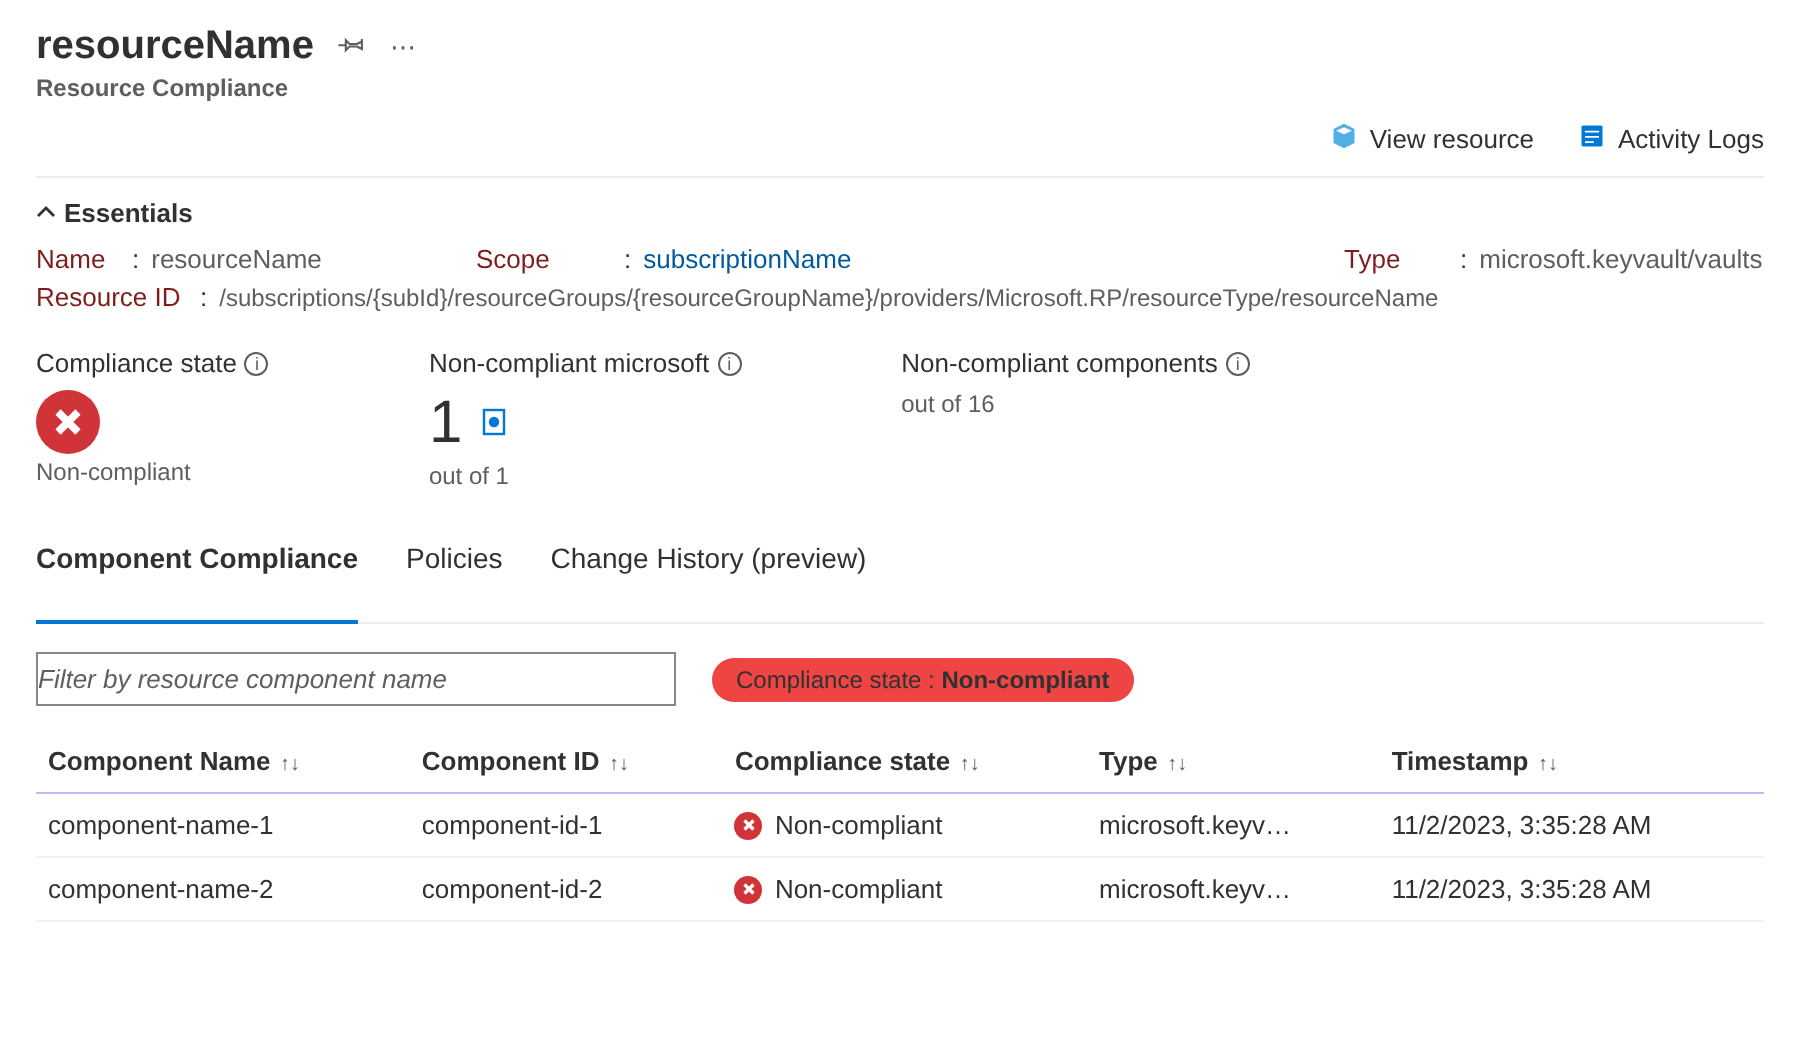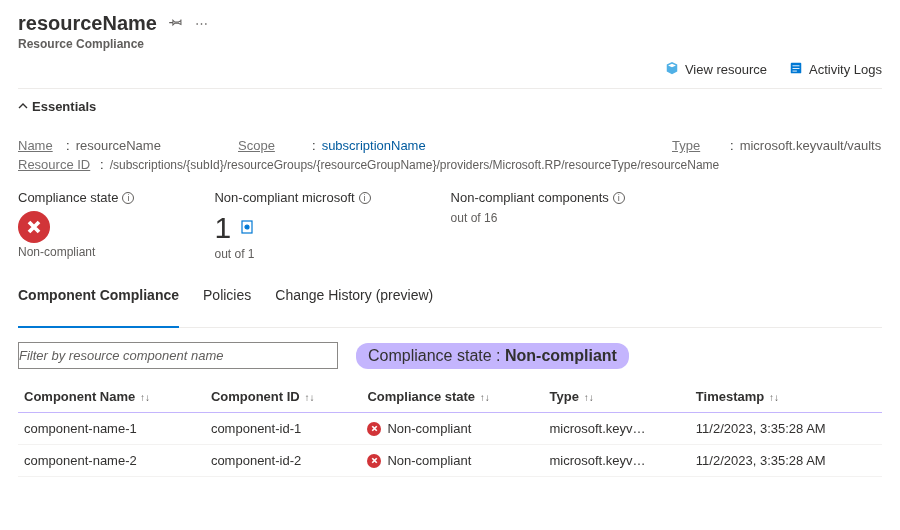--- a/index.html
+++ b/index.html
@@ -12,24 +12,24 @@
     width: 900px;
   }
   .header { display: flex; align-items: center; gap: 12px; }
   .title { font-size: 20px; font-weight: 600; }
   .subtitle { font-size: 12px; color: #605e5c; margin-top: 2px; margin-bottom: 10px; font-weight: bold; }
   .pin-icon, .more-icon { color: #605e5c; cursor: pointer; }
   .toolbar { display: flex; gap: 22px; align-items: center; margin-bottom: 10px; justify-content: flex-end; }
   .toolbar-item { display: flex; align-items: center; gap: 6px; color: #323130; cursor: pointer; font-size: 13px; }
   .toolbar-item svg { width: 14px; height: 14px; }
   hr.sep { border: none; border-top: 1px solid #edebe9; margin: 4px 0 10px; }
-  .essentials-header { display: flex; align-items: center; gap: 4px; font-weight: 600; font-size: 13px; cursor: pointer; margin-bottom: 24px; }
+  .essentials-header { display: flex; align-items: center; gap: 4px; font-weight: 600; font-size: 13px; cursor: pointer; margin-bottom: 8px; }
   .essentials-grid { display: flex; flex-wrap: wrap; gap: 4px 10px; font-size: 13px; margin-bottom: 18px; }
   .ess-row { display: flex; align-items: baseline; }
-  .ess-label { min-width: 46px; color: #737373; text-decoration: underline; }
+  .ess-label { min-width: 46px; color: #7f1d1d; }
   .ess-label.wide { min-width: 80px; }
   .ess-value { color: #605e5c; }
   .ess-link { color: #005a9e; cursor: pointer; }
   .colon { margin: 0 6px 0 2px; color: #323130; }
   .stats { display: flex; gap: 80px; margin: 8px 0 20px; }
   .stat-block { }
   .stat-title { font-size: 13px; color: #323130; display: flex; align-items: center; gap: 4px; margin-bottom: 6px; }
   .info-icon { width: 12px; height: 12px; border: 1px solid #605e5c; border-radius: 50%; display: inline-flex; align-items: center; justify-content: center; font-size: 9px; color: #605e5c; }
   .big-x { width: 32px; height: 32px; background: #d13438; border-radius: 50%; display: flex; align-items: center; justify-content: center; }
   .big-x svg { width: 20px; height: 20px; stroke: #fff; stroke-width: 3; }
@@ -37,21 +37,21 @@
   .stat-num { font-size: 30px; font-weight: 300; color: #323130; }
   .stat-icon { width: 16px; height: 16px; }
   .stat-sub { font-size: 12px; color: #605e5c; margin-top: 2px; }
   .tabs { display: flex; gap: 24px; border-bottom: 1px solid #edebe9; margin-bottom: 14px; }
   .tab { padding: 6px 0 24px; font-size: 14px; color: #323130; cursor: pointer; position: relative; }
   .tab.active { font-weight: 600; }
   .tab.active::after { content: ""; position: absolute; left: 0; right: 0; bottom: -1px; height: 2px; background: #0078d4; }
   .filters { display: flex; gap: 18px; align-items: center; margin-bottom: 12px; }
   .filter-input { width: 320px; padding: 5px 0; border: 1px solid #8a8886; font-size: 13px; font-style: italic; color: #605e5c; }
   .filter-input::placeholder { font-style: italic; color: #605e5c; }
-  .pill { background: #c4b5fd; border-radius: 12px; padding: 4px 12px; font-size: 16px; color: #323130; cursor: pointer; }
+  .pill { background: #ef4444; border-radius: 12px; padding: 4px 12px; font-size: 12px; color: #323130; cursor: pointer; }
   .pill b { font-weight: 600; }
   table { width: 100%; border-collapse: collapse; font-size: 13px; }
   th { text-align: left; font-weight: 600; padding: 8px 6px; border-bottom: 1px solid #c4b5fd; white-space: nowrap; }
   th .sort { font-size: 10px; color: #605e5c; margin-left: 2px; }
   td { padding: 8px 6px; border-bottom: 1px solid #f3f2f1; color: #323130; white-space: nowrap; }
   .nc-cell { display: flex; align-items: center; gap: 6px; }
   .small-x { width: 14px; height: 14px; background: #d13438; border-radius: 50%; display: inline-flex; align-items: center; justify-content: center; flex-shrink: 0; }
   .small-x svg { width: 9px; height: 9px; stroke: #fff; stroke-width: 3; }
   .cube-icon { color: #50b0e6; }
 </style>

